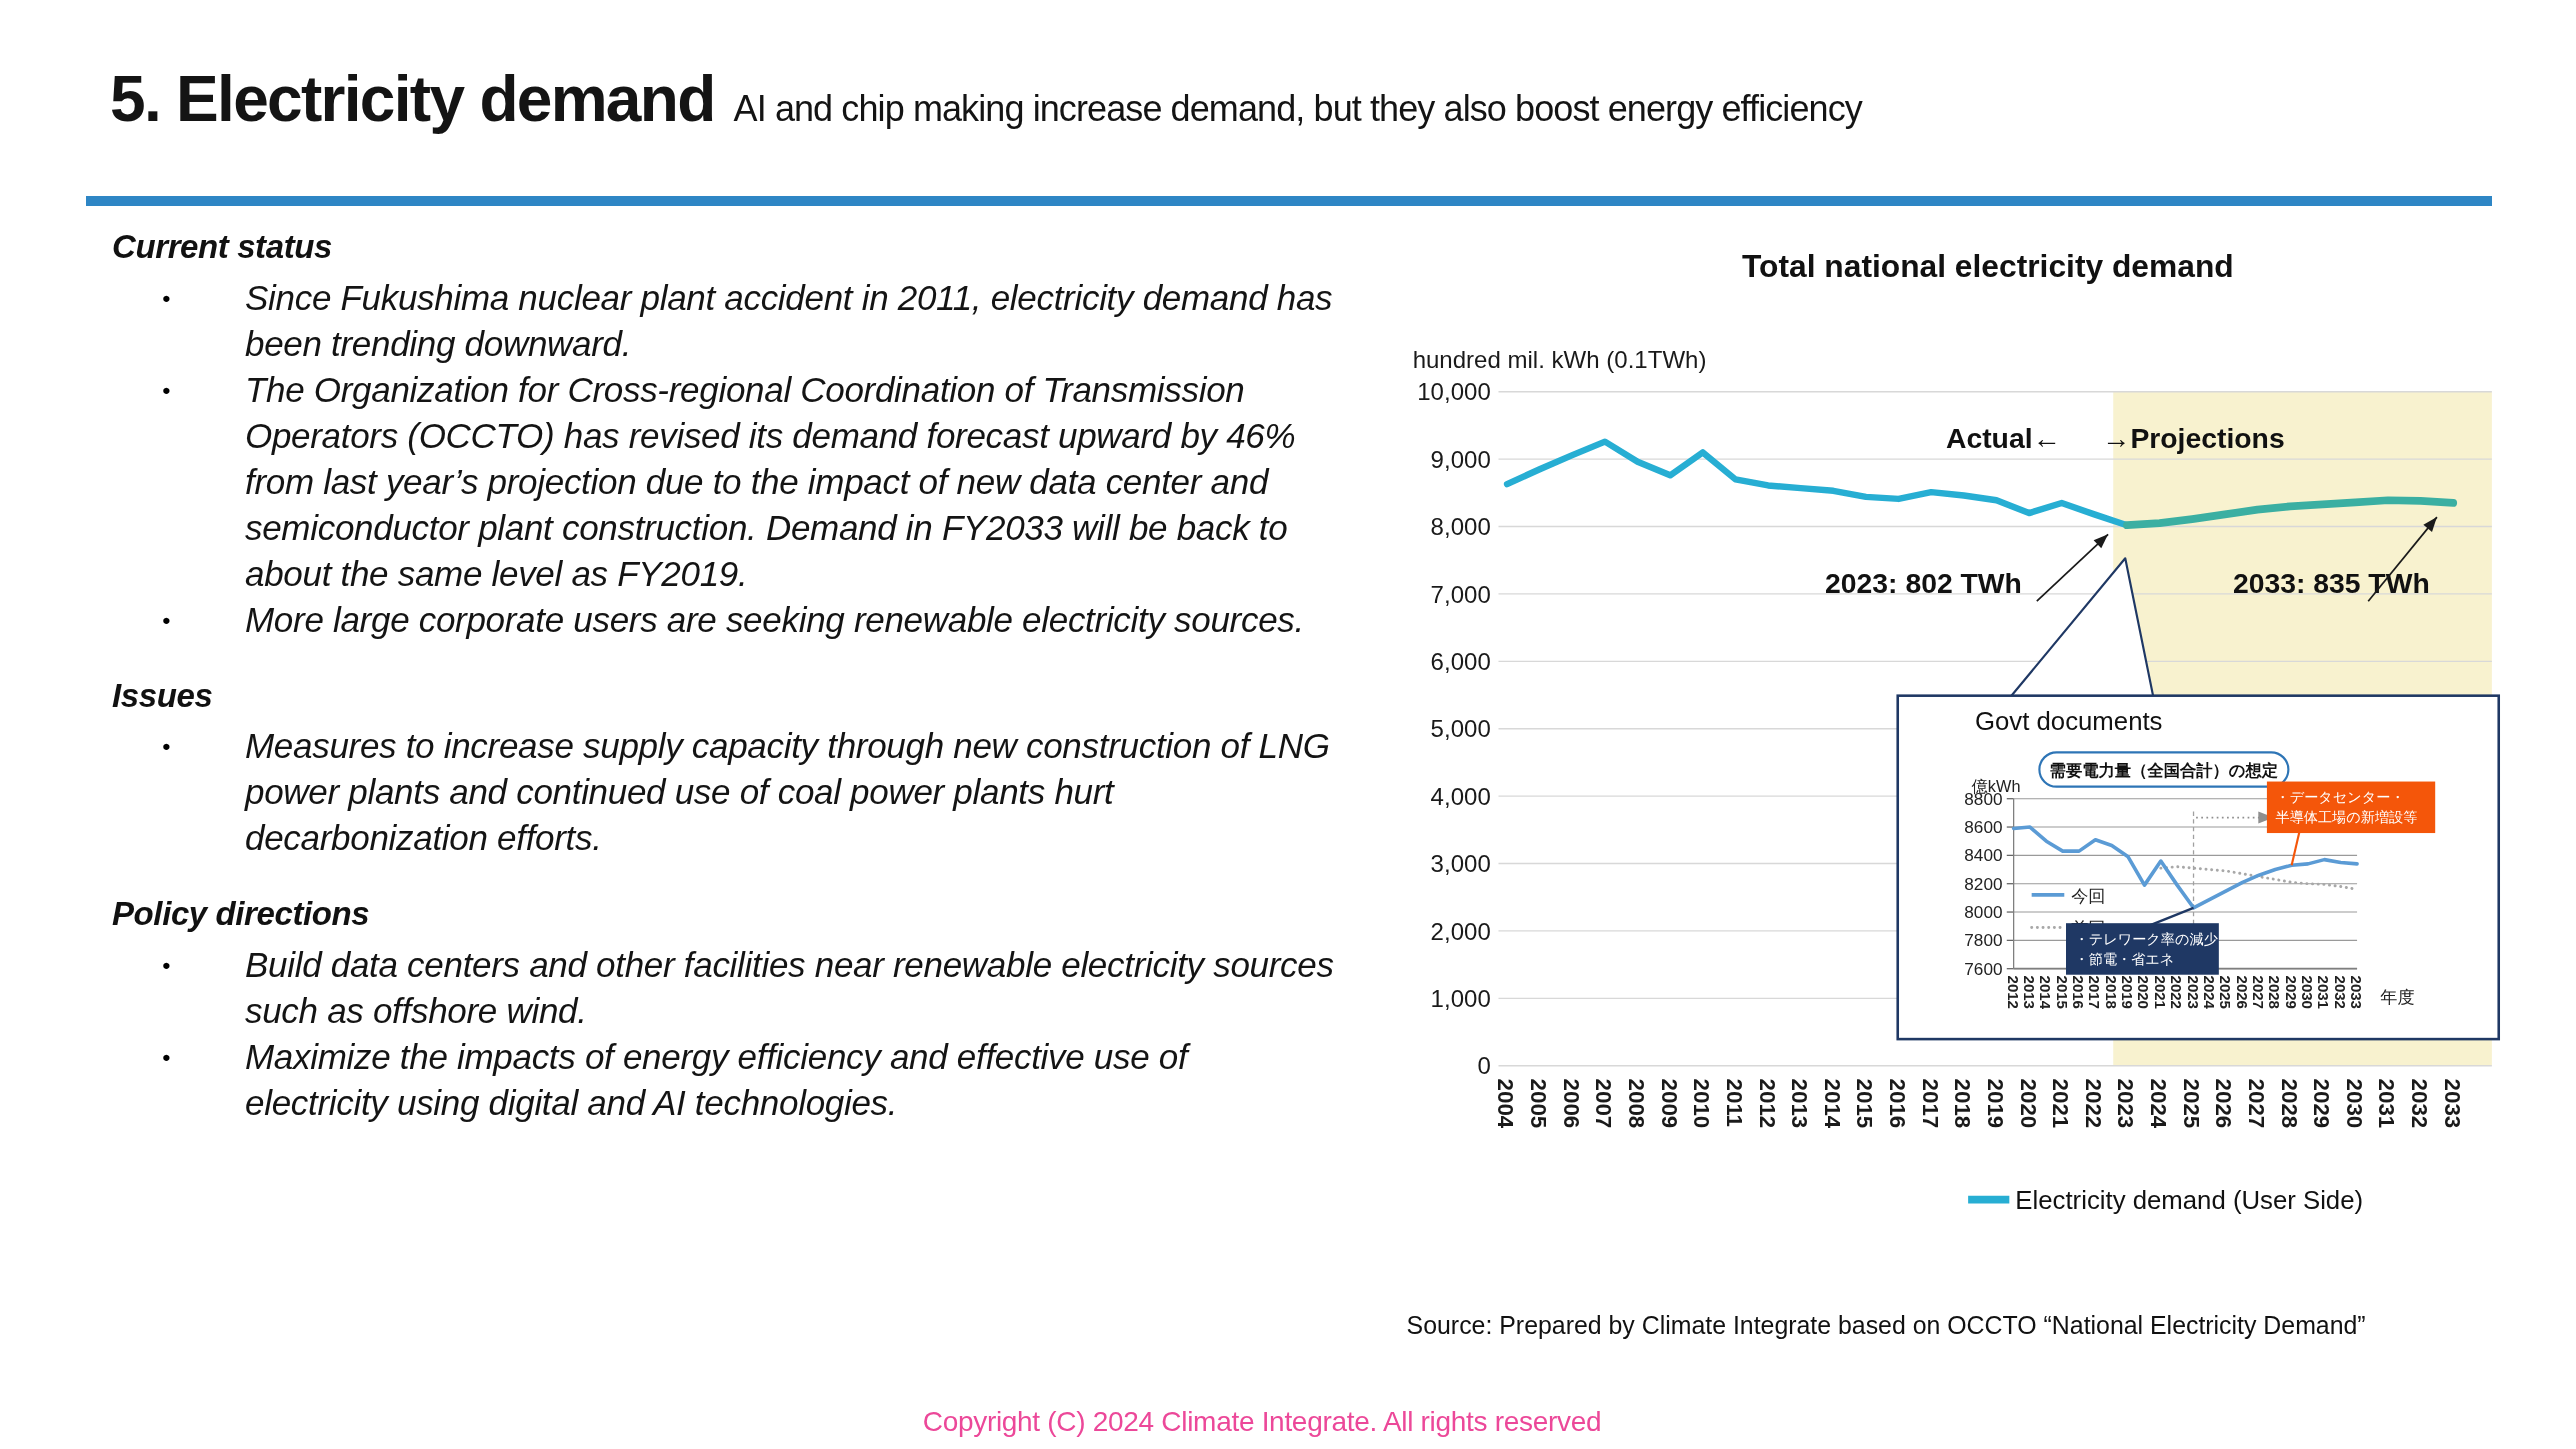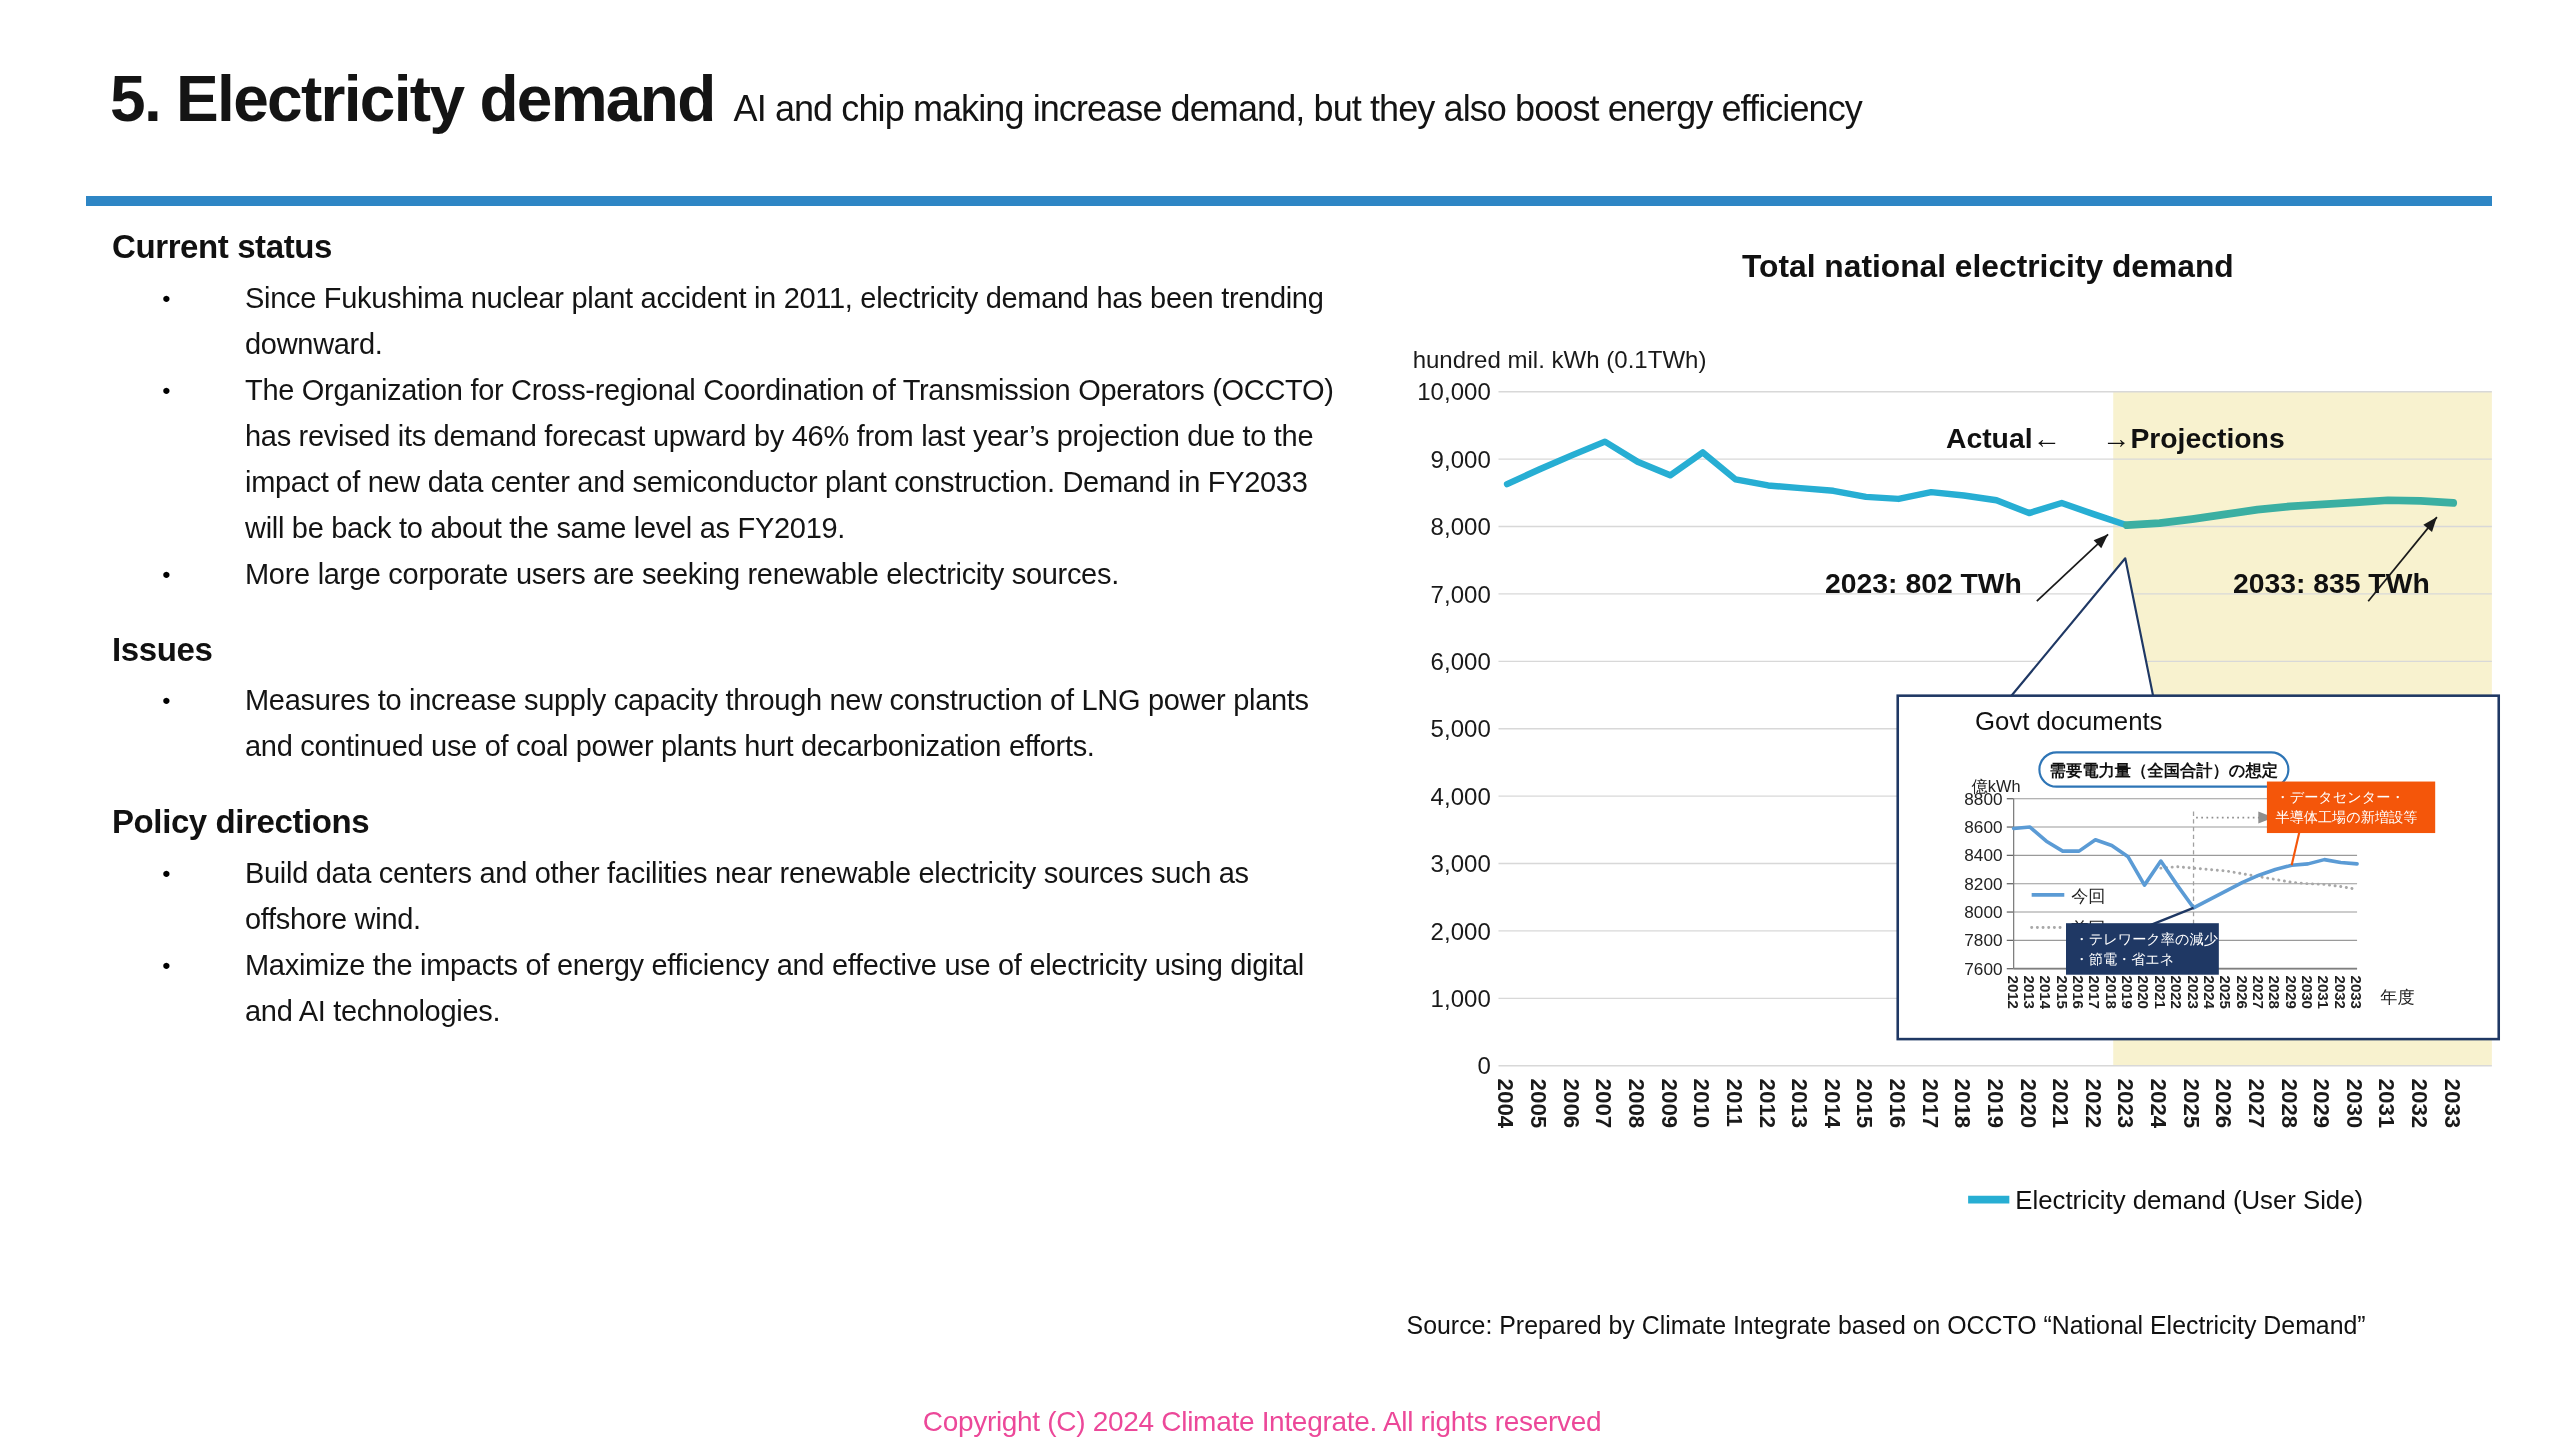--- a/index.html
+++ b/index.html
@@ -7,25 +7,25 @@
     position:relative;width:2576px;height:1449px;background:#ffffff;overflow:hidden;
     font-family:"Liberation Sans","DejaVu Sans",sans-serif;color:#1a1a1a;
   }
   
   .header{position:absolute;left:110px;top:62px;display:flex;align-items:baseline;gap:19px;white-space:nowrap;}
   .header .title{font-size:64px;font-weight:bold;letter-spacing:-1.7px;color:#141414;}
   .header .subtitle{font-size:36px;font-weight:400;letter-spacing:-0.9px;color:#141414;}
   .divider{position:absolute;left:86px;top:196px;width:2406px;height:10.3px;background:#2e86c5;}
   
   .left-col{position:absolute;left:112px;top:228px;width:1151px;}
-  .section{margin:0 0 34px 0;}
+  .section{margin:0 0 34px 0;font-style:italic;}
   .section h2{font-size:33px;font-weight:bold;margin:0 0 8.6px 0;letter-spacing:-0.4px;color:#111;}
   .section ul{list-style:none;margin:0;padding:0;}
   .section li{
-    position:relative;padding-left:133px;font-size:29px;line-height:46px;
+    position:relative;padding-left:133px;font-size:35px;line-height:46px;
     letter-spacing:-0.3px;color:#141414;width:1091px;
   }
   .section li::before{content:"●";position:absolute;left:50px;top:0px;font-size:14.6px;line-height:46px;color:#000;}
   
   #chart-svg{position:absolute;left:1374px;top:232px;width:1202px;height:1142px;}
   
   .copyright{position:absolute;left:0;right:52px;top:1406px;text-align:center;font-size:28px;color:#ec4899;letter-spacing:-0.3px;}
 </style>
 </head>
 <body>

